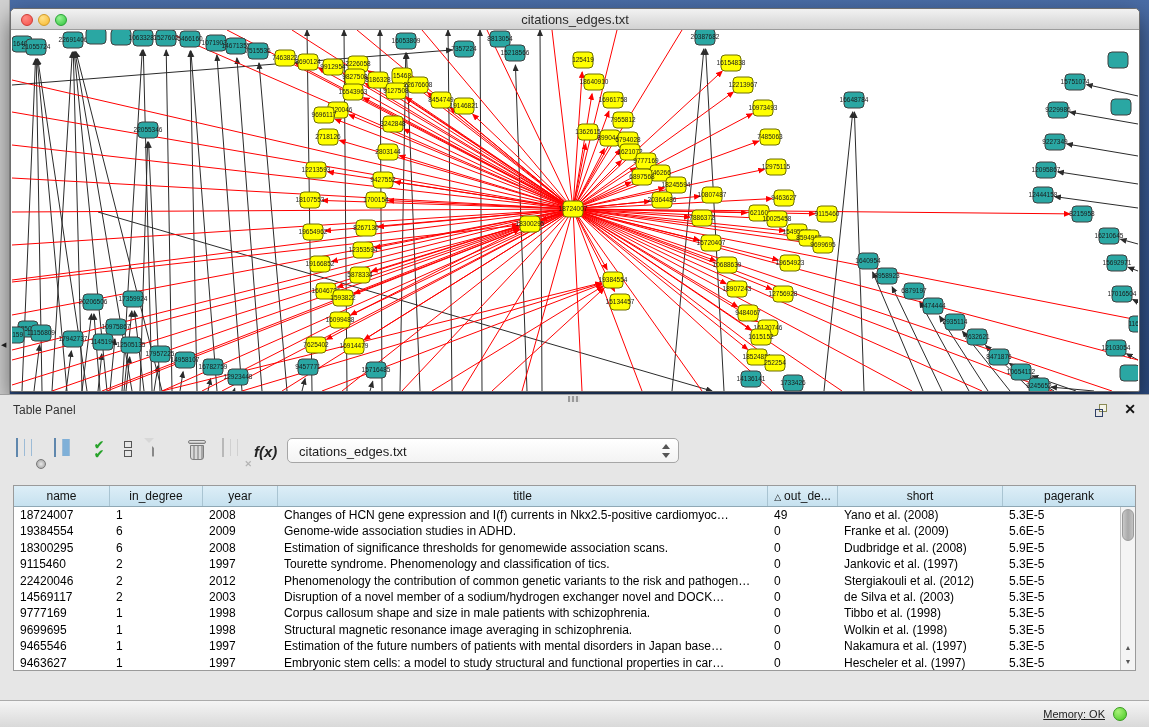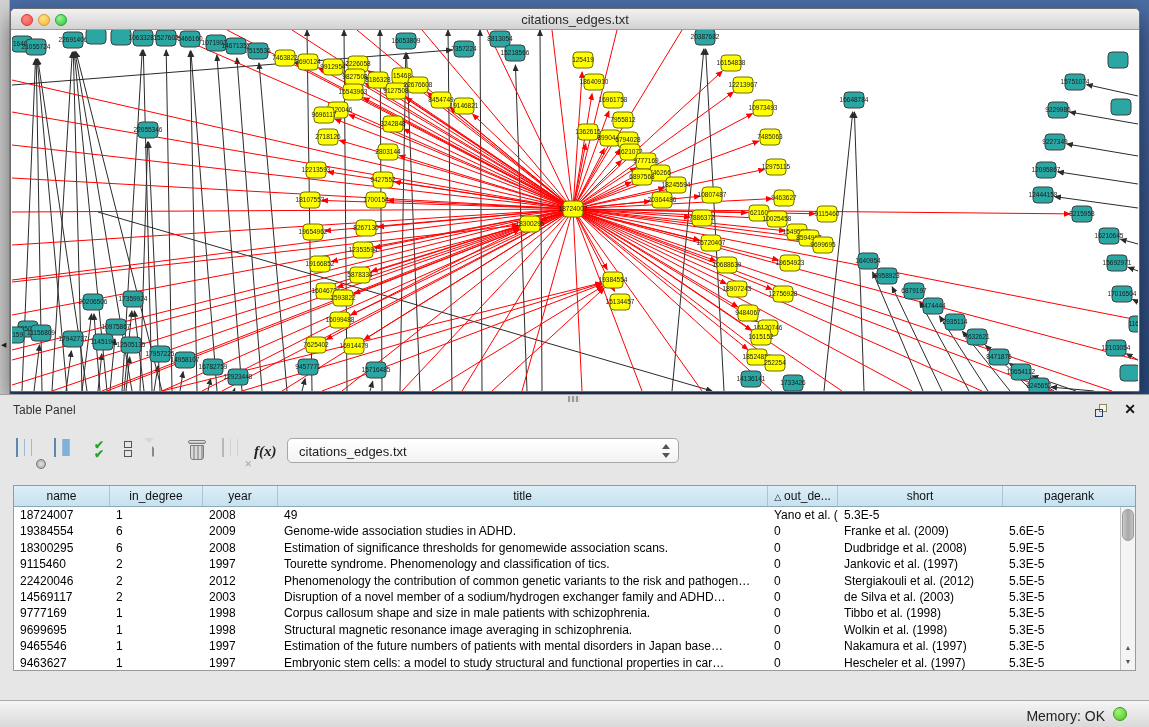--- a/index.html
+++ b/index.html
@@ -44,21 +44,21 @@
   .checks span { display:block; }
   .rowbox { width:8px; height:18px; border:0; position:relative; }
   .rowbox i { display:block; width:8px; height:7px; border:1px solid #555; margin-bottom:2px; }
   .page-icon { width:18px; height:22px; background:#fff; border:1px solid #888; border-radius:1px; position:relative; box-shadow:inset -2px -2px 3px rgba(0,0,0,.06); }
   .page-icon::after { content:""; position:absolute; right:-1px; top:-1px; border:5px solid; border-color:#d7d7d7 #e6e6e6 transparent transparent; }
   .trash-icon { width:18px; height:22px; position:relative; }
   .trash-icon .lid { position:absolute; left:0; top:1px; width:18px; height:4px; background:linear-gradient(#efefef,#b5b5b5); border:1px solid #7e7e7e; border-radius:2px; }
   .trash-icon .can { position:absolute; left:2px; top:6px; width:14px; height:15px; background:repeating-linear-gradient(90deg,#d9d9d9 0 2px,#a8a8a8 2px 4px); border:1px solid #7e7e7e; border-radius:0 0 3px 3px; }
   .disabled { opacity:.45; filter:grayscale(1); cursor:default; }
   .del-x { position:absolute; right:-4px; bottom:-4px; font-size:9px; color:#777; font-weight:bold; }
-  .fx { font-family:Liberation Serif, serif; font-style:italic; font-weight:bold; font-size:15px; color:#222; }
+  .fx { font-family:Liberation Sans, sans-serif; font-style:italic; font-weight:bold; font-size:15px; color:#222; }
   .combo { position:absolute; left:287px; top:9px; width:392px; height:25px; background:linear-gradient(#fff,#f3f3f3); border:1px solid #a6a6a6; border-radius:5px; cursor:pointer; }
   .combo-text { position:absolute; left:11px; top:5px; font-size:13px; color:#1c1c1c; }
   .combo-arrows { position:absolute; right:8px; top:4px; width:9px; height:16px; }
   .combo-arrows .up { position:absolute; left:1px; top:1px; width:0; height:0; border-left:4px solid transparent; border-right:4px solid transparent; border-bottom:5px solid #555; }
   .combo-arrows .dn { position:absolute; left:1px; bottom:1px; width:0; height:0; border-left:4px solid transparent; border-right:4px solid transparent; border-top:5px solid #555; }
 
   
   .data-table { position:absolute; left:13px; top:90px; width:1123px; height:186px; background:#fff; border:1px solid #9a9a9a; }
   .t-header { display:grid; grid-template-columns:96px 93px 75px 490px 70px 165px 1fr; height:21px; background:linear-gradient(#ddeef7,#c6e1ef); border-bottom:1px solid #8fa8b5; }
   .t-header .hc { font-size:12px; color:#111; text-align:center; line-height:20px; border-right:1px solid #a9c4d2; overflow:hidden; white-space:nowrap; cursor:pointer; }
@@ -73,21 +73,21 @@
   .varrow.up { bottom:15px; } .varrow.dn { bottom:1px; }
 
   
   .tab-bar { position:absolute; left:428px; top:280px; height:21px; display:flex; border:1px solid #9a9a9a; border-radius:5px; overflow:hidden; background:#fff; }
   .tab { font-size:12px; line-height:20px; padding:0 14px; color:#222; background:linear-gradient(#fff,#efefef); border-right:1px solid #b5b5b5; cursor:pointer; }
   .tab:last-child { border-right:none; }
   .tab.selected { background:linear-gradient(#8e8e8e,#6f6f6f); color:#f4f4f4; }
 
   
   .status-bar { position:absolute; left:0; top:700px; width:1149px; height:27px; background:linear-gradient(#f5f5f5,#d9d9d9); border-top:1px solid #ababab; }
-  .mem-label { position:absolute; right:44px; top:7px; font-size:14px; color:#222; }
+  .mem-label { position:absolute; right:44px; top:7px; font-size:11px; color:#222;text-decoration:underline; }
   .mem-dot { position:absolute; right:22px; top:6px; width:14px; height:14px; border-radius:50%; background:radial-gradient(circle at 35% 30%,#a8f278,#46c823); border:1px solid #379b1c; cursor:pointer; }
 </style>
 </head>
 <body>
 
 <div class="app">
 
   <div class="left-strip">
     <span class="collapse-arrow">◀</span>
   </div>
@@ -614,20 +614,21 @@
         <div class="hc">title</div>
         <div class="hc"><span class="sort-glyph">△</span><span>out_de...</span></div>
         <div class="hc">short</div>
         <div class="hc">pagerank</div>
       </div>
       <div class="t-body" id="table-body">
           <div class="t-row">
             <div>18724007</div>
             <div>1</div>
             <div>2008</div>
+            <div>Changes of HCN gene expression and I(f) currents in Nkx2.5-positive cardiomyoc…</div>
             <div>49</div>
             <div>Yano et al. (2008)</div>
             <div>5.3E-5</div>
           </div>
           <div class="t-row">
             <div>19384554</div>
             <div>6</div>
             <div>2009</div>
             <div>Genome-wide association studies in ADHD.</div>
             <div>0</div>
@@ -658,21 +659,21 @@
             <div>2012</div>
             <div>Phenomenology the contribution of common genetic variants to the risk and pathogen…</div>
             <div>0</div>
             <div>Stergiakouli et al. (2012)</div>
             <div>5.5E-5</div>
           </div>
           <div class="t-row">
             <div>14569117</div>
             <div>2</div>
             <div>2003</div>
-            <div>Disruption of a novel member of a sodium/hydrogen exchanger family and ADHD…</div>
+            <div>Disruption of a novel member of a sodium/hydrogen exchanger novel and DOCK…</div>
             <div>0</div>
             <div>de Silva et al. (2003)</div>
             <div>5.3E-5</div>
           </div>
           <div class="t-row">
             <div>9777169</div>
             <div>1</div>
             <div>1998</div>
             <div>Corpus callosum shape and size in male patients with schizophrenia.</div>
             <div>0</div>

